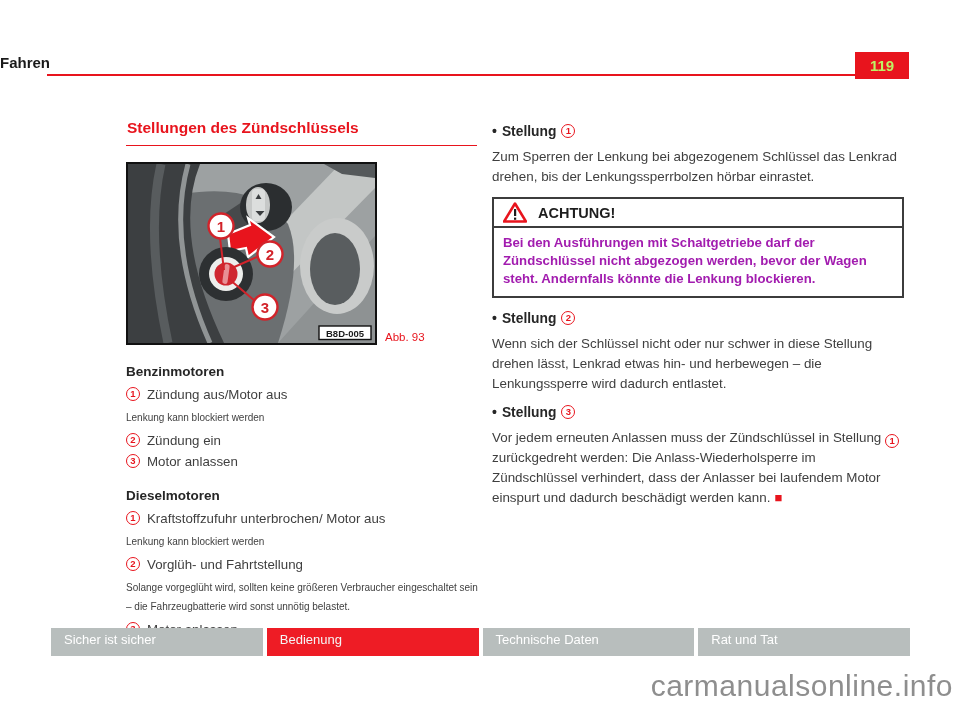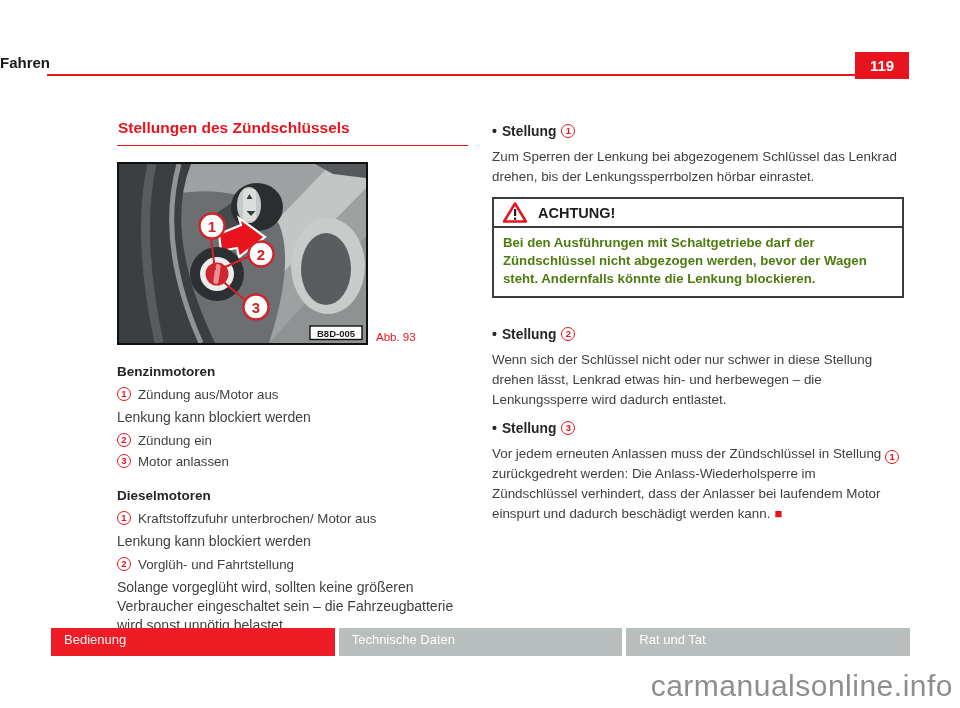--- a/index.html
+++ b/index.html
@@ -4,59 +4,59 @@
 <style>
   * { margin:0; padding:0; box-sizing:border-box; }
   html,body { width:960px; height:708px; background:#ffffff; overflow:hidden;
               font-family:"Liberation Sans", sans-serif; color:#3f3f3f; }
   .page { position:relative; width:960px; height:708px; background:#fff; }
 
   
   .hdr-chapter { position:absolute; top:54px; left:0; width:843px; text-align:left;
                  font-size:15px; font-weight:bold; color:#1a1a1a; }
   .hdr-pagebox { position:absolute; top:52px; left:855px; width:54px; height:27px;
-                 background:#e8141d; color:#ffffff; font-size:15px; font-weight:bold;
+                 background:#e8141d; color:#bef264; font-size:15px; font-weight:bold;
                  display:flex; align-items:center; justify-content:center; }
   .hdr-rule { position:absolute; top:74px; left:47px; width:808px; height:2px; background:#e8141d; }
 
   
-  .col-left  { position:absolute; left:117px; top:113px; width:356px; }
+  .col-left  { position:absolute; left:126px; top:113px; width:356px; }
   .col-right { position:absolute; left:492px; top:113px; width:412px; }
 
   .section-title { color:#e8141d; font-size:15.5px; font-weight:bold;
                    border-bottom:1.5px solid #e8141d; padding:6px 0 8px 1px; width:351px; }
 
   
   .figure-wrap { position:relative; margin-top:16px; width:251px; height:183px; }
   .figure-frame { width:251px; height:183px; border:2px solid #111; background:#9da1a2; }
   .figure-caption { position:absolute; left:259px; bottom:2px; color:#e8141d;
                     font-size:11.5px; font-weight:normal; white-space:nowrap; }
 
   
   .list-heading { font-weight:bold; font-size:13.5px; color:#262626; margin-top:19px; margin-bottom:8px; }
   .li-row { display:flex; align-items:flex-start; gap:7px; margin-bottom:6px; line-height:15px; }
   .li-text { font-size:13.3px; line-height:15px; }
-  .li-para { font-size:14px; line-height:19px; margin-bottom:6px; }
+  .li-para { font-size:10px; line-height:19px; margin-bottom:6px; }
   .cnum { display:inline-flex; flex:0 0 auto; width:14px; height:14px; border:1.4px solid #e8141d;
           border-radius:50%; background:#fff; color:#e8141d; font-size:9.5px; font-weight:bold;
           align-items:center; justify-content:center; line-height:1; }
   .cnum.inline { vertical-align:-2px; margin:0 3px 0 0; }
 
   
   .intro-heading { font-weight:bold; font-size:13.8px; color:#262626; padding-top:5px; }
   .stellung-line { font-weight:bold; font-size:13.8px; color:#262626; margin-top:10px; margin-bottom:8px;
                    display:flex; align-items:center; gap:5px; }
   .bullet { font-size:14px; }
   .body-para { font-size:13.4px; line-height:20px; margin-bottom:4px; }
 
-  .warn-box { border:2px solid #3c3c3c; margin-top:10px; margin-bottom:28px; background:#fff; }
+  .warn-box { border:2px solid #3c3c3c; margin-top:10px; margin-bottom:12px; background:#fff; }
   .warn-head { display:flex; align-items:center; gap:11px; padding:4px 9px 4px 9px;
                border-bottom:2px solid #3c3c3c; height:29px; }
   .warn-title { font-weight:bold; font-size:14.5px; color:#1d1d1d; }
-  .warn-body { padding:6px 9px 8px 9px; font-weight:bold; font-size:13.2px; line-height:18px; color:#4d7c0f; }
+  .warn-body { padding:6px 9px 8px 9px; font-weight:bold; font-size:13.2px; line-height:18px; color:#a21caf; }
 
   .end-square { display:inline-block; color:#e8141d; font-size:13px; margin-left:4px; }
 
   
   .footer { position:absolute; left:51px; top:628px; width:859px; height:28px; display:flex; gap:4px; }
   .f-tab { flex:1 1 0; background:#b8bebd; color:#ffffff; font-size:13px;
            padding:4px 0 0 13px; cursor:pointer; }
   .f-tab.active { background:#ee1c25; color:#f4f4f4; }
 
   .watermark { position:absolute; right:7px; top:669px; font-size:30px; color:#8e8e8e;
@@ -200,19 +200,20 @@
       <span class="cnum">3</span>
     </div>
     <div class="body-para">
       <span>Vor jedem erneuten Anlassen muss der Zündschlüssel in Stellung</span>
       <span class="cnum inline">1</span>
       <span>zurückgedreht werden: Die Anlass-Wiederholsperre im Zündschlüssel verhindert, dass der Anlasser bei laufendem Motor einspurt und dadurch beschädigt werden kann.</span><span class="end-square">■</span>
     </div>
   </div>
 
   <div class="footer">
+    <div class="f-tab">Sicher ist sicher</div>
     <div class="f-tab active">Bedienung</div>
     <div class="f-tab">Technische Daten</div>
     <div class="f-tab">Rat und Tat</div>
   </div>
 
   <div class="watermark">carmanualsonline.info</div>
 </div>
 
 </body></html>

